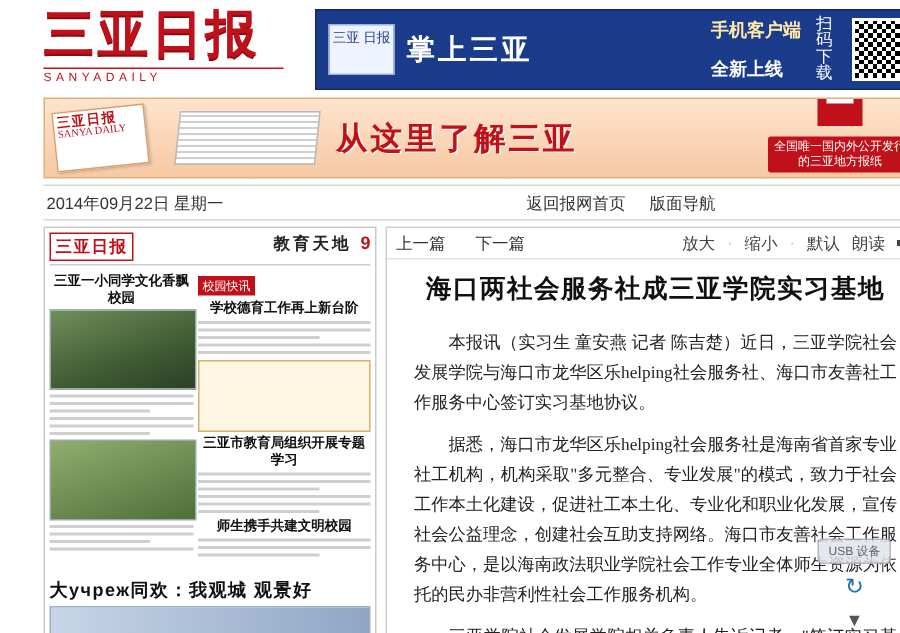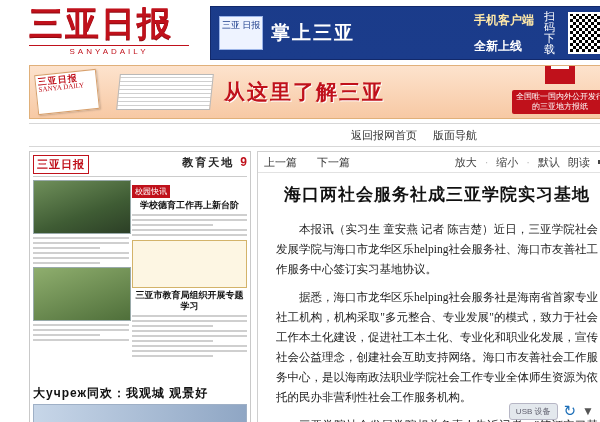--- a/index.html
+++ b/index.html
@@ -14,21 +14,21 @@
   .masthead{display:flex;align-items:flex-start;padding:4px 6px 0 6px;height:62px;box-sizing:border-box;}
   .logo{width:175px;flex:0 0 175px;position:relative;}
   .logo-title{
     font-family:"Liberation Serif","DejaVu Serif",serif;
     font-weight:bold;font-size:34px;letter-spacing:2px;color:#c0111b;
     line-height:40px;white-space:nowrap;
     text-shadow:0 1px 0 #8d0a12;
   }
   .logo-sub{
     font-size:8px;letter-spacing:3px;color:#c0111b;
-    border-top:1px solid #c0111b;margin-top:1px;padding-top:1px;text-align:center;width:160px;
+    border-top:1px solid #c0111b;margin-top:1px;padding-top:1px;text-align:left;width:160px;
   }
   .banner{
     flex:1;height:52px;margin-left:6px;margin-top:2px;
     background:linear-gradient(180deg,#1c3f8f 0%,#18358014 0%,#1b3c8b 100%);
     background-color:#1b3c8b;
     border:1px solid #12296b;
     display:flex;align-items:center;position:relative;overflow:hidden;
   }
   .banner-logo{
     margin-left:8px;width:44px;height:34px;background:#eef3ff;border:1px solid #9bb4e8;
@@ -127,38 +127,38 @@
   }
   .article-nav .prev{margin-right:20px;cursor:pointer;}
   .tools{margin-left:auto;display:flex;align-items:center;gap:8px;font-size:11px;color:#444;}
   .tools .sep{color:#bbb;}
   .speaker{width:12px;height:10px;position:relative;display:inline-block;}
   .speaker:before{content:"";position:absolute;left:0;top:3px;width:4px;height:4px;background:#444;}
   .speaker:after{content:"";position:absolute;left:3px;top:0;border-left:5px solid #444;
     border-top:5px solid transparent;border-bottom:5px solid transparent;}
   .article{padding:10px 18px 0 18px;}
   .art-title{
-    font-family:Liberation Sans, sans-serif;
+    font-family:Liberation Mono, monospace;
     font-size:17px;font-weight:bold;text-align:center;color:#111;line-height:24px;letter-spacing:1px;
   }
   .art-body{margin-top:12px;font-size:11.5px;line-height:20px;color:#222;text-align:justify;
     font-family:"Liberation Serif","DejaVu Serif",serif;text-indent:2em;}
   .art-body p{margin:0 0 8px 0;}
 
   
   .scrollbar{position:absolute;right:0;top:20px;bottom:0;width:11px;background:#f1f1f1;border-left:1px solid #dcdcdc;}
   .sb-up,.sb-down{height:11px;background:#e6e6e6;border:1px solid #cfcfcf;box-sizing:border-box;position:relative;}
   .sb-thumb{position:absolute;top:12px;left:0;right:0;height:60px;background:#c8c8c8;border:1px solid #b0b0b0;box-sizing:border-box;}
   .arrow-up:after,.arrow-dn:after{content:"";position:absolute;left:2px;top:3px;
     border-left:3px solid transparent;border-right:3px solid transparent;}
   .arrow-up:after{border-bottom:4px solid #666;}
 
   
   .footer{position:absolute;left:0;bottom:0;width:600px;height:22px;}
-  .taskbar-right{position:absolute;right:6px;bottom:2px;display:flex;align-items:center;gap:6px;}
+  .taskbar-right{position:absolute;right:6px;bottom:2px;display:flex;align-items:center;gap:6px;flex-direction:column;}
   .usb-pill{
     background:#dfe4ea;border:1px solid #aab;border-radius:3px;font-size:8px;color:#445;
     padding:2px 6px;opacity:.85;
   }
   .refresh-ico{color:#1d6fb8;font-size:15px;}
   .down-ico{color:#555;font-size:12px;}
 </style>
 </head>
 <body>
 
@@ -194,38 +194,40 @@
       <div class="mailbox"></div>
       <div class="promo-box">
         <div>全国唯一国内外公开发行</div>
         <div>的三亚地方报纸</div>
       </div>
       <div class="promo-code">CN46-0031</div>
     </div>
   </div>
 
   <div class="datebar">
+    <span class="date">2014年09月22日 星期一</span>
     <span class="links">
       <span>返回报网首页</span>
       <span>版面导航</span>
     </span>
   </div>
 
   <div class="content">
 
     <div class="left-col">
       <div class="paper-thumb">
         <div class="pt-head">
           <span class="pt-logo">三亚日报</span>
           <span class="pt-sec">教育天地</span>
           <span class="pt-page">9</span>
         </div>
 
         <div class="pt-grid">
           <div class="pt-colA">
+            <div class="pt-title">三亚一小同学文化香飘校园</div>
             <div class="pt-photo"></div>
             <div class="pt-lines">
               <i></i>
                 <i></i>
                 <i class="s"></i>
                 <i></i>
                 <i></i>
                 <i class="s"></i>
             </div>
             <div class="pt-photo b"></div>
@@ -249,20 +251,21 @@
             <div class="pt-box"></div>
             <div class="pt-title">三亚市教育局组织开展专题学习</div>
             <div class="pt-lines">
               <i></i>
                 <i></i>
                 <i class="s"></i>
                 <i></i>
                 <i></i>
                 <i class="s"></i>
             </div>
+            <div class="pt-title">师生携手共建文明校园</div>
             <div class="pt-lines">
               <i></i>
                 <i></i>
                 <i class="s"></i>
             </div>
           </div>
         </div>
 
         <div class="pt-bottom">
           <div class="pt-bigtitle">大учреж同欢：我观城 观景好</div>

